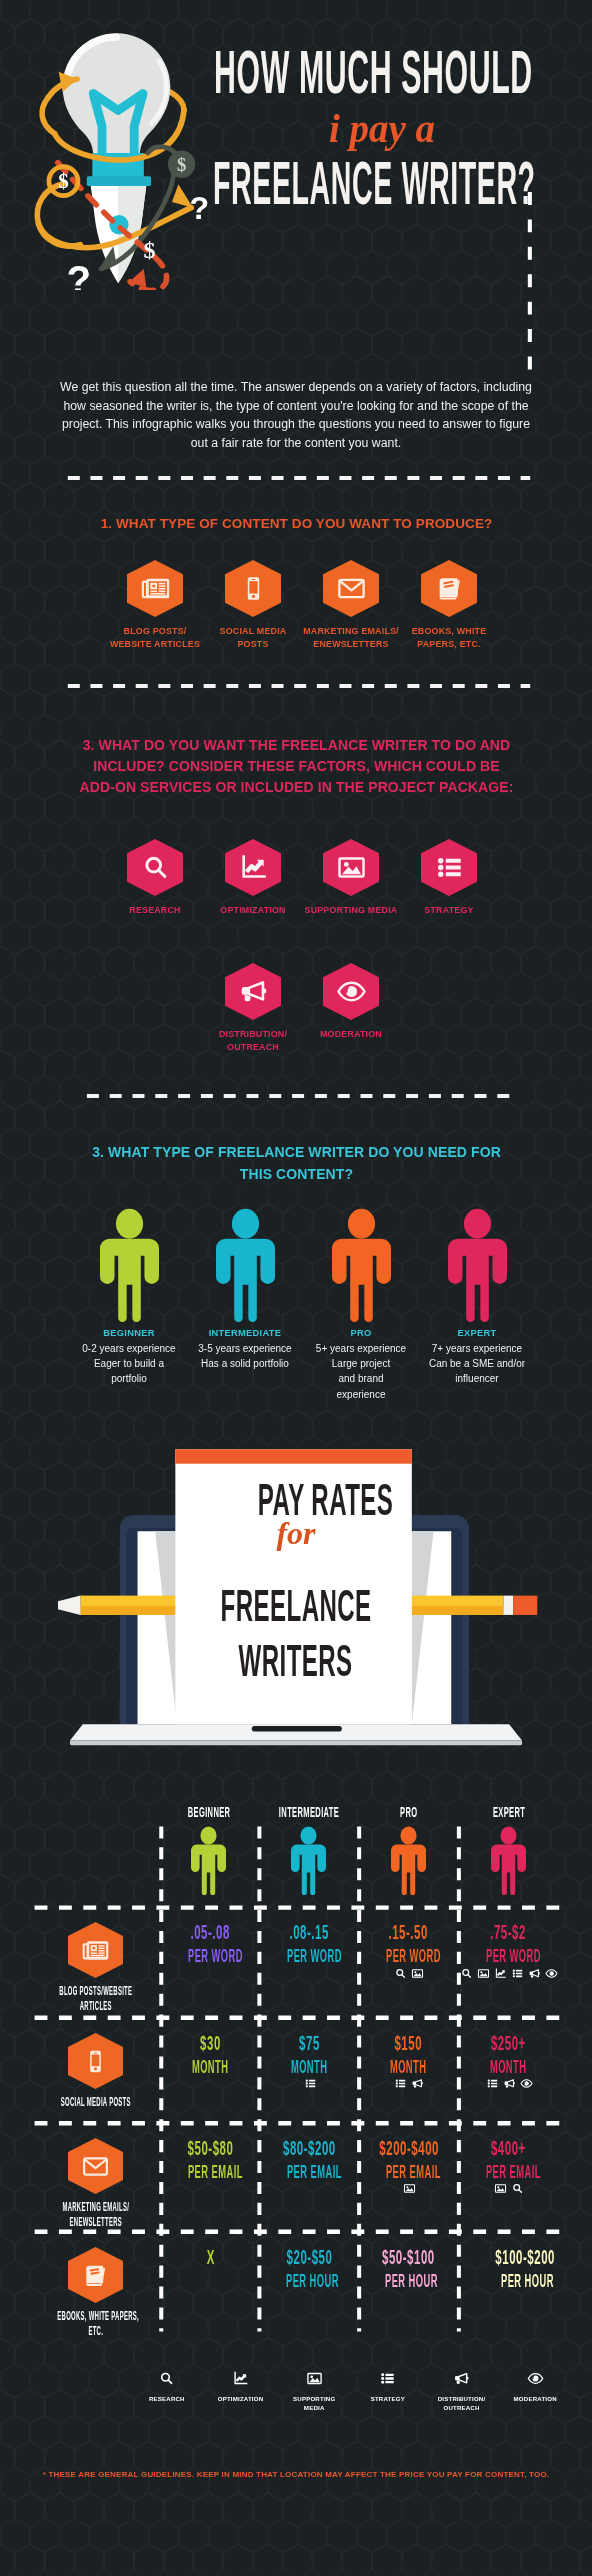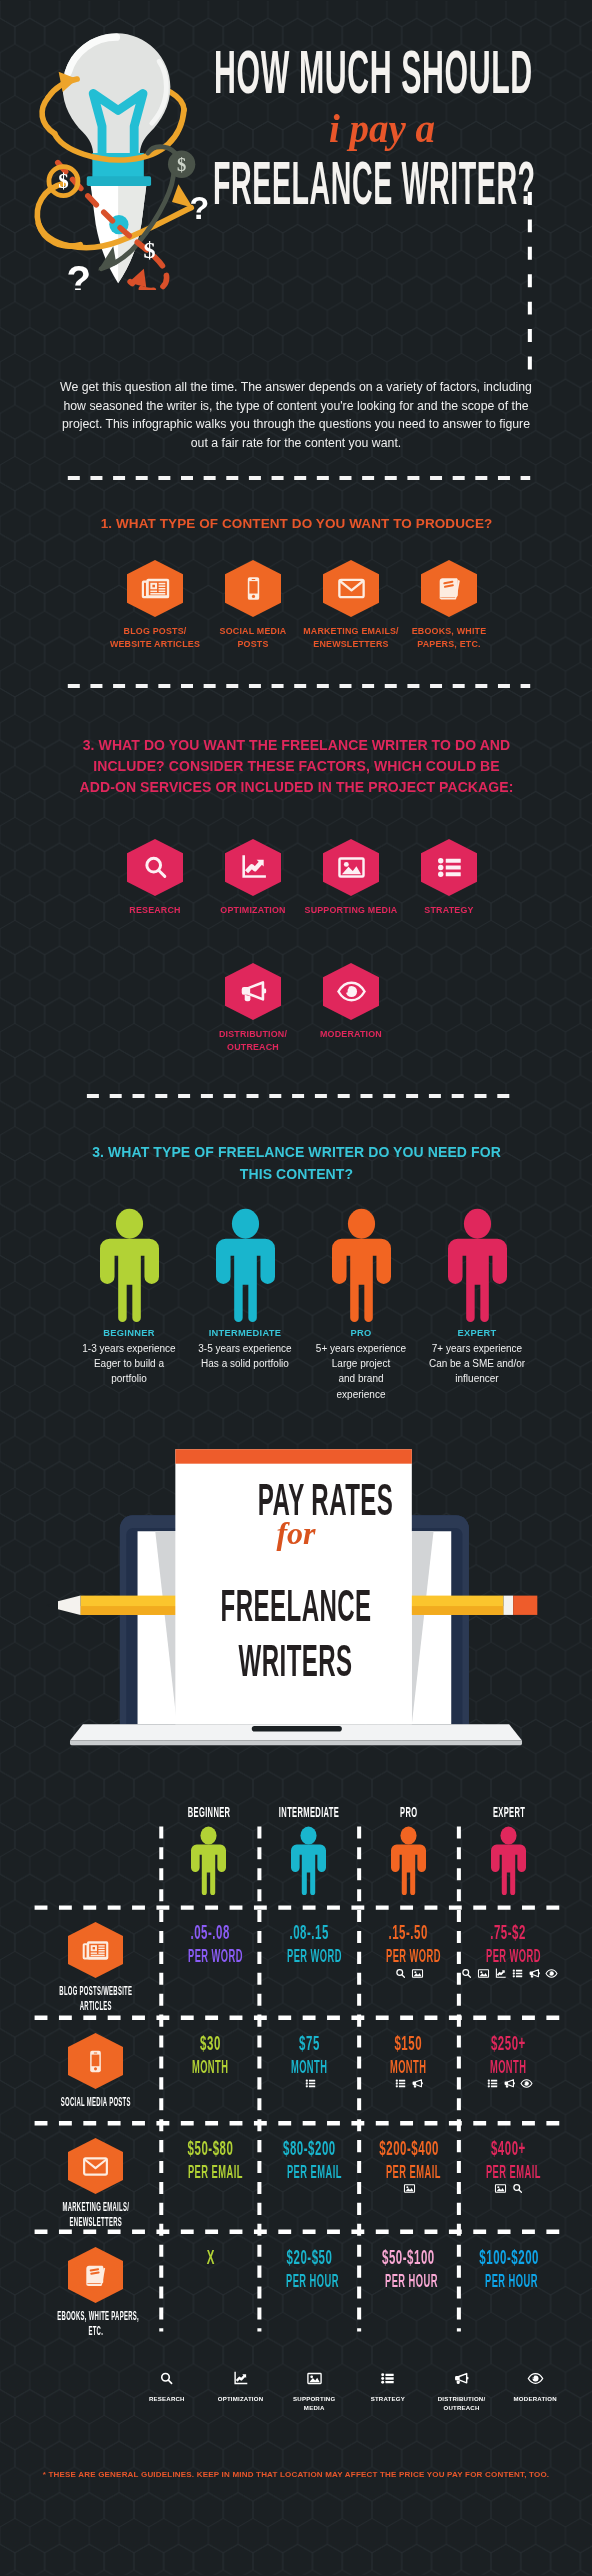--- a/index.html
+++ b/index.html
@@ -324,21 +324,21 @@
 
   <div class="abs sec-title sec3-title">3. WHAT TYPE OF FREELANCE WRITER DO YOU NEED FOR
 THIS CONTENT?</div>
   <div class="abs" id="sec3row" style="left:71px;top:1208px;width:464px;display:flex;">
       <div class="pcell">
         <svg width="59" height="114" viewBox="0 0 73 141" preserveAspectRatio="none" xmlns="http://www.w3.org/2000/svg">
           <ellipse cx="36.5" cy="19.5" rx="16.8" ry="18.5" fill="#b2d235"></ellipse>
           <path d="M0 50 A12 12 0 0 1 12 38 L61 38 A12 12 0 0 1 73 50 L73 85 A9 9 0 0 1 55 85 L55 59 L50.5 59 L50.5 135.75 A5.25 5.25 0 0 1 40 135.75 L40 95 L33 95 L33 135.75 A5.25 5.25 0 0 1 22.5 135.75 L22.5 59 L18 59 L18 85 A9 9 0 0 1 0 85 Z" fill="#b2d235"></path>
         </svg>
         <div class="pname">BEGINNER</div>
-        <div class="pdesc">1-3 years experience
+        <div class="pdesc">0-2 years experience
 Eager to build a
 portfolio</div>
       </div>
       <div class="pcell">
         <svg width="59" height="114" viewBox="0 0 73 141" preserveAspectRatio="none" xmlns="http://www.w3.org/2000/svg">
           <ellipse cx="36.5" cy="19.5" rx="16.8" ry="18.5" fill="#19b5cd"></ellipse>
           <path d="M0 50 A12 12 0 0 1 12 38 L61 38 A12 12 0 0 1 73 50 L73 85 A9 9 0 0 1 55 85 L55 59 L50.5 59 L50.5 135.75 A5.25 5.25 0 0 1 40 135.75 L40 95 L33 95 L33 135.75 A5.25 5.25 0 0 1 22.5 135.75 L22.5 59 L18 59 L18 85 A9 9 0 0 1 0 85 Z" fill="#19b5cd"></path>
         </svg>
         <div class="pname">INTERMEDIATE</div>
         <div class="pdesc">3-5 years experience
@@ -707,21 +707,21 @@
         <span class="v"><span class="cond">X</span></span>
       </div>
       <div class="cellval" style="left: 260px; top: 2247px; color: rgb(25, 181, 205);">
         <span class="v"><span class="cond">$20-$50</span></span>
         <span class="u"><span class="cond">PER HOUR</span></span>
       </div>
       <div class="cellval" style="left: 359px; top: 2247px; color: #f9a8d4;">
         <span class="v"><span class="cond">$50-$100</span></span>
         <span class="u"><span class="cond">PER HOUR</span></span>
       </div>
-      <div class="cellval" style="left: 459px; top: 2247px; color: #0ea5e9;">
+      <div class="cellval" style="left: 475px; top: 2247px; color: #fef9c3;">
         <span class="v"><span class="cond">$100-$200</span></span>
         <span class="u"><span class="cond">PER HOUR</span></span>
       </div>
     </div>
 
   <div class="abs" id="legendrow" style="left:130px;top:2370px;width:442px;display:flex;">
       <div class="legcell">
         <svg width="17" height="17" viewBox="0 0 24 24" xmlns="http://www.w3.org/2000/svg">
           <g fill="none" stroke="#ffffff" stroke-width="2.3" stroke-linecap="round">
             <circle cx="10.6" cy="10.2" r="5.3"></circle>

